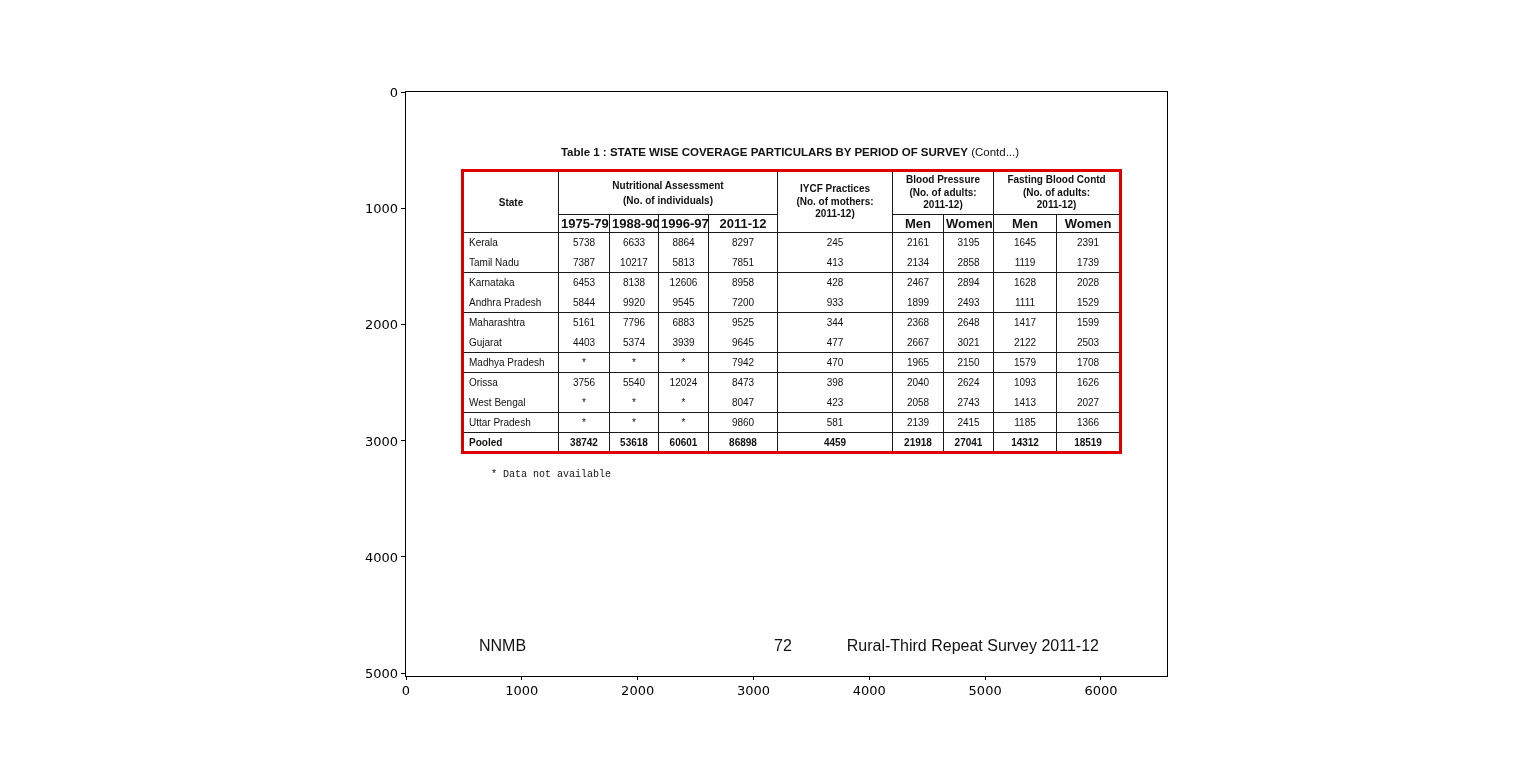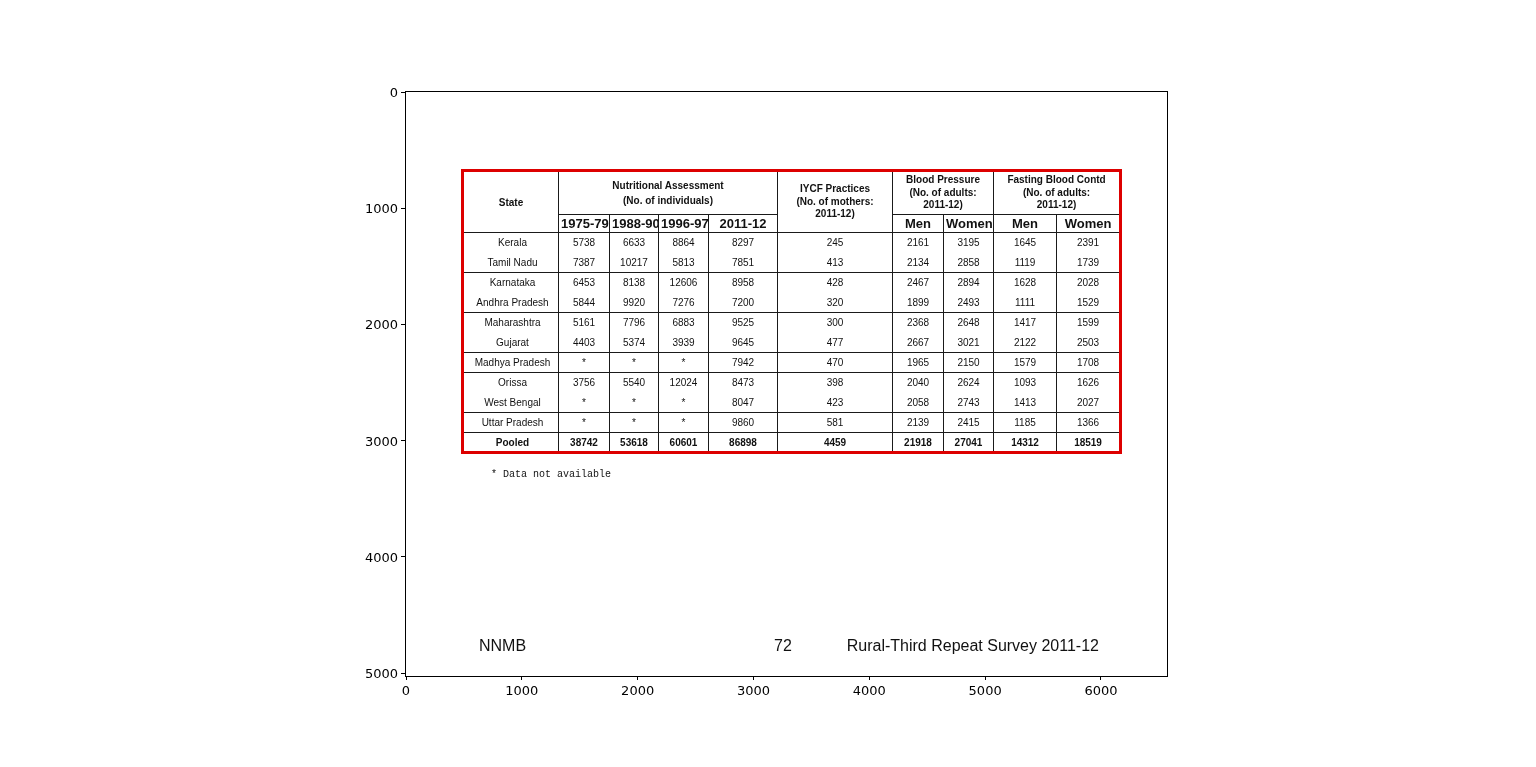--- a/index.html
+++ b/index.html
@@ -27,39 +27,42 @@
          border-collapse:collapse; table-layout:fixed;
          border:3px solid #dd0000; font-size:10px; }
   .tbl th, .tbl td { border-left:1px solid #1a1a1a; border-right:1px solid #1a1a1a;
                      text-align:center; vertical-align:middle; padding:0 2px;
                      overflow:hidden; white-space:nowrap; }
   .tbl thead th { border-bottom:1px solid #1a1a1a; font-weight:bold; font-size:10px; }
   .tbl tr { height:20px; }
   .tbl tr.hrow1 { height:44px; }
   .tbl tr.hrow2 { height:18px; }
   .tbl tr.hrow2 th { font-size:13px; }
-  .tbl td.state { text-align:center; padding-left:5px; }
+  .tbl td.state { text-align:left; padding-left:5px; }
   .tbl tr.sep td { border-bottom:1px solid #1a1a1a; }
   .tbl tr.bold td { font-weight:bold;margin-left:40px; }
   .hl { display:block; line-height:1.25; }
   .hl-na { line-height:1.55; }
 
   .footnote { position:absolute; left:85px; top:377px; font-size:10px;font-family:Liberation Mono, monospace; }
   .pfoot { position:absolute; top:545px; font-size:16px; white-space:nowrap; }
   .pfoot.left { left:73px; }
   .pfoot.center { left:368px; }
   .pfoot.right { right:68px; }
 </style>
 </head>
 <body>
 
 <div class="canvas">
   <div class="axes">
     <div class="doc">
 
+      <div class="doc-title">
+        <span>Table 1 : STATE WISE COVERAGE PARTICULARS BY PERIOD OF SURVEY</span><span class="suffix"> (Contd...)</span>
+      </div>
 
       <table class="tbl">
         <colgroup>
           <col style="width:96px">
             <col style="width:51px">
             <col style="width:49px">
           <col style="width:50px">
             <col style="width:69px">
             <col style="width:115px">
           <col style="width:51px">
@@ -135,35 +138,35 @@
               <td>428</td>
               <td>2467</td>
               <td>2894</td>
               <td>1628</td>
               <td>2028</td>
             </tr>
             <tr class="sep">
               <td class="state">Andhra Pradesh</td>
               <td>5844</td>
               <td>9920</td>
-              <td>7276</td>
+              <td>9545</td>
               <td>7200</td>
-              <td>320</td>
+              <td>933</td>
               <td>1899</td>
               <td>2493</td>
               <td>1111</td>
               <td>1529</td>
             </tr>
             <tr>
               <td class="state">Maharashtra</td>
               <td>5161</td>
               <td>7796</td>
               <td>6883</td>
               <td>9525</td>
-              <td>300</td>
+              <td>344</td>
               <td>2368</td>
               <td>2648</td>
               <td>1417</td>
               <td>1599</td>
             </tr>
             <tr class="sep">
               <td class="state">Gujarat</td>
               <td>4403</td>
               <td>5374</td>
               <td>3939</td>

